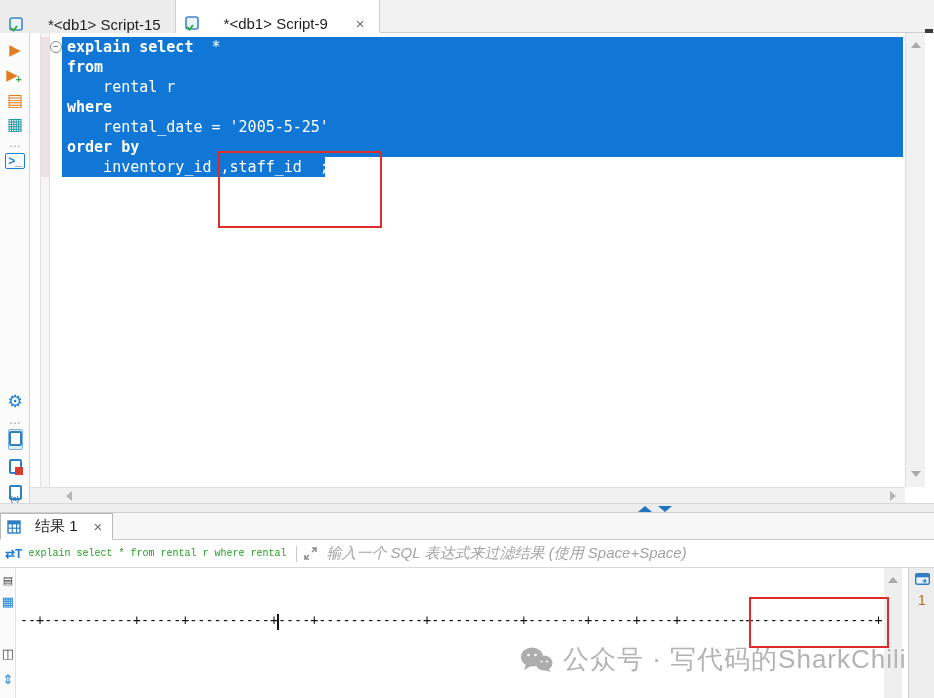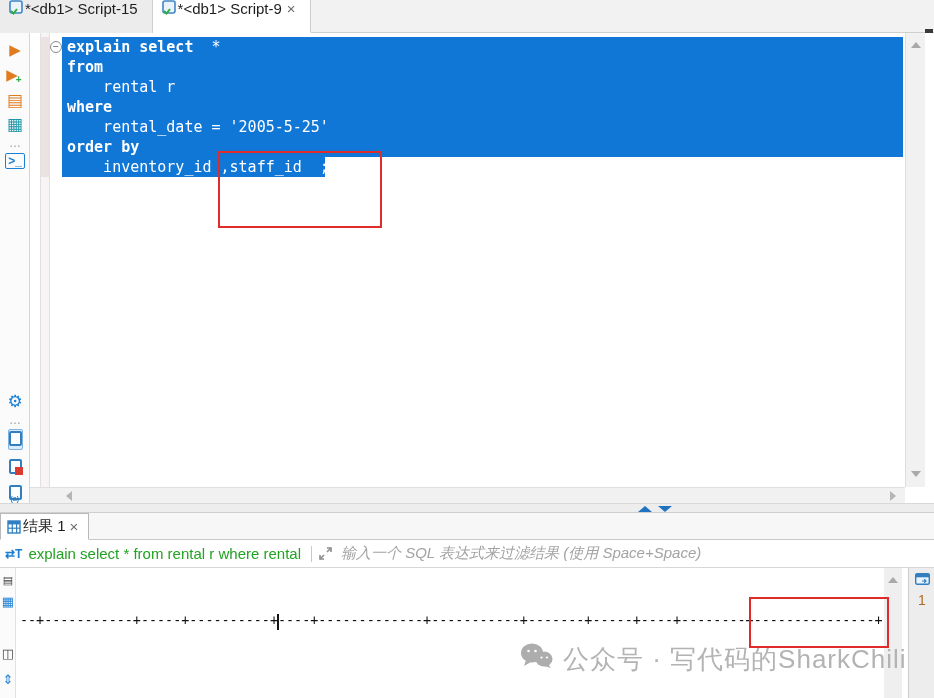--- a/index.html
+++ b/index.html
@@ -2,21 +2,21 @@
 <html><head>
 <meta charset="utf-8">
 <style>
   * { box-sizing: border-box; margin: 0; padding: 0; }
   html,body { width: 934px; height: 698px; overflow: hidden; background: #fff;
     font-family: "Liberation Sans", sans-serif; position: relative; }
 
   
   .tabbar { position:absolute; left:0; top:0; width:934px; height:33px;
     background:#f2f2f2; border-bottom:1px solid #cfcfcf; display:flex; }
-  .etab { height:33px; display:flex; align-items:flex-start; gap:1px; padding:0 14px 0 8px;
+  .etab { height:33px; display:flex; align-items:flex-end; gap:24px; padding:0 14px 0 8px;
     font-size:15px; color:#1d1d1d; background:#ececec; border-right:1px solid #cfcfcf; cursor:pointer; }
   .etab.active { background:#ffffff; border-bottom:1px solid #fff; margin-bottom:-1px; }
   .etab .close { color:#6b6b6b; font-size:15px; margin-left:4px; }
   .corner-mark { position:absolute; left:925px; top:29px; width:8px; height:6px; background:#3a3a3a; }
 
   
   .editor-region { position:absolute; left:0; top:33px; width:934px; height:470px; background:#fff; }
   .side-toolbar { position:absolute; left:0; top:0; width:30px; height:470px;
     background:#fbfbfb; border-right:1px solid #d6d6d6; }
   .tool-ic { position:absolute; left:0; width:30px; text-align:center; font-size:15px; cursor:pointer; }
@@ -58,29 +58,29 @@
     background:#ededed; border-top:1px solid #d8d8d8; border-bottom:1px solid #cfcfcf; }
   .sash-up { position:absolute; left:638px; top:2px; width:0; height:0;
     border-left:7px solid transparent; border-right:7px solid transparent; border-bottom:6px solid #1f73c0; }
   .sash-down { position:absolute; left:658px; top:2px; width:0; height:0;
     border-left:7px solid transparent; border-right:7px solid transparent; border-top:6px solid #1f73c0; }
 
   
   .results { position:absolute; left:0; top:513px; width:934px; height:185px; background:#fff; }
   .rtabbar { position:absolute; left:0; top:0; width:934px; height:27px;
     background:#f7f7f7; border-bottom:1px solid #c9c9c9; }
-  .rtab { position:absolute; left:0; top:0; height:27px; display:flex; align-items:center; gap:2px;
+  .rtab { position:absolute; left:0; top:0; height:27px; display:flex; align-items:center; gap:14px;
     padding:0 10px 0 6px; background:#fff; border:1px solid #b9b9b9; border-bottom:1px solid #fff;
     font-size:15px; color:#1d1d1d; cursor:pointer; }
   .rtab .close { color:#6b6b6b; margin-left:2px; }
 
   .filterbar { position:absolute; left:0; top:27px; width:934px; height:28px;
     background:#fff; border-bottom:1px solid #d8d8d8; display:flex; align-items:center; }
   .sqltext-ic { font-size:12px; margin:0 6px 0 5px; font-weight:bold; }
-  .filter-q { font-size:15px; }
+  .filter-q { font-size:10px;font-family:Liberation Mono, monospace; }
   .filter-div { width:1px; height:16px; background:#c9c9c9; margin:0 6px 0 10px; }
   .filter-ph { font-size:15px; font-style:italic; color:#a3a3a3; margin-left:8px; }
 
   .gridzone { position:absolute; left:0; top:55px; width:934px; height:130px; background:#fff; }
   .rside-toolbar { position:absolute; left:0; top:0; width:16px; height:130px;
     background:#fbfbfb; border-right:1px solid #e2e2e2; }
   .rtool-ic { position:absolute; left:0; width:16px; text-align:center; font-size:11px; cursor:pointer; }
 
   .grid-pre { position:absolute; left:20px; top:8px;
     font-family:"DejaVu Sans Mono","Liberation Mono",monospace; font-size:13.4px; line-height:18px;
@@ -88,21 +88,21 @@
   .grid-caret { position:absolute; left:calc(32ch - 1px); top:38px; width:2px; height:16px; background:#141414; }
   .red-rect-grid { position:absolute; left:calc(90ch + 3px); top:21px; width:calc(17ch + 3px); height:51px;
     border:2px solid; z-index:6; }
 
   .gvscroll { position:absolute; left:884px; top:0; width:18px; height:130px; background:#efefef; }
   .rpanel { position:absolute; left:908px; top:0; width:26px; height:130px;
     background:#ededed; border-left:1px solid #cccccc; }
   .rec-count { position:absolute; left:0; top:24px; width:26px; text-align:center;
     font-size:14px; color:#b06a1d; }
 
-  .watermark { position:absolute; left:520px; top:74px; display:flex; gap:9px;
+  .watermark { position:absolute; left:520px; top:74px; display:flex; align-items:center; gap:9px;
     z-index:5; }
   .watermark .wm-text { font-size:26px; color:#b3b3b3; letter-spacing:1px; white-space:nowrap; }
 </style>
 </head>
 <body>
 
 <div class="tabbar">
   <div class="etab">
     <svg width="16" height="16" viewBox="0 0 16 16">
       <rect x="2" y="1" width="12" height="12" rx="2" fill="#eaf3fb" stroke="#3e87c8" stroke-width="1.6"></rect>

